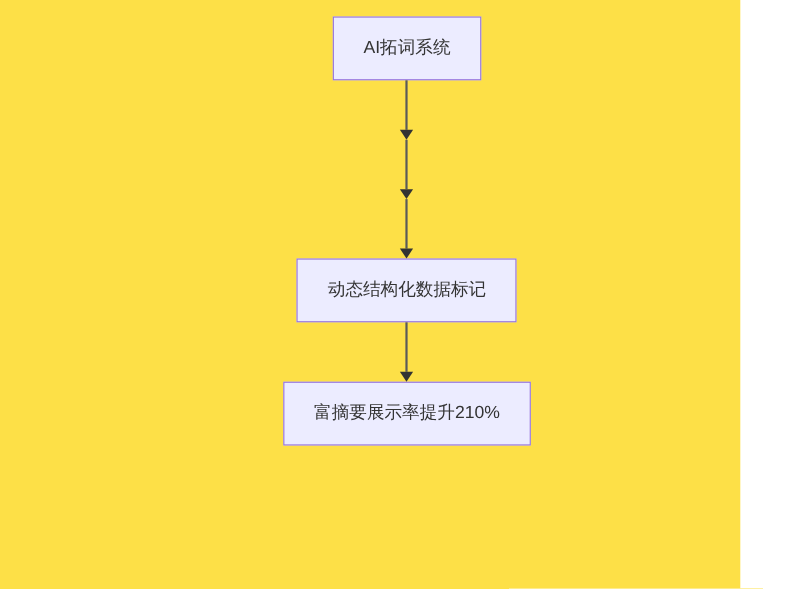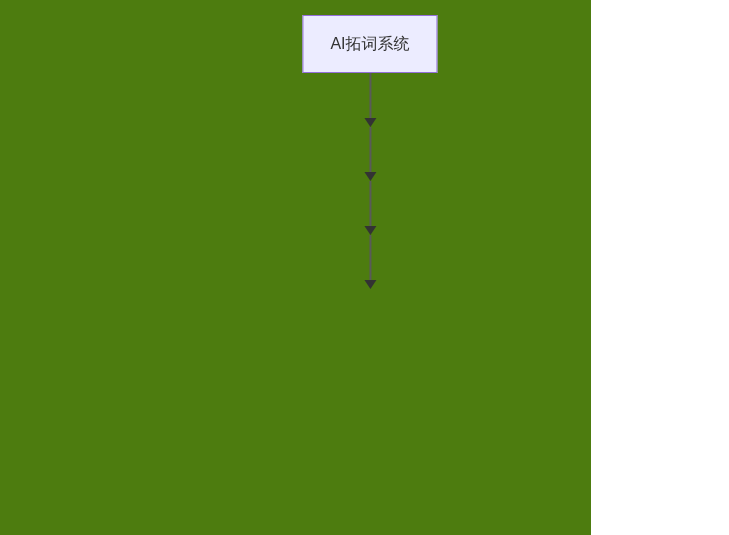--- a/index.html
+++ b/index.html
@@ -6,23 +6,23 @@
 
   html, body {
     width: 729px;
     height: 535px;
     overflow: hidden;
     font-family: "Liberation Sans", "DejaVu Sans", sans-serif;
   }
 
   .canvas {
     position: relative;
-    width: 591px;
+    width: 673px;
     height: 535px;
-    background: #4d7c0f;
+    background: #fde047;
   }
 
   .flowchart {
     position: absolute;
     left: 370px;
     top: 15px;
     transform: translateX(-50%);
     display: flex;
     flex-direction: column;
     align-items: center;
@@ -87,21 +87,27 @@
       <div class="line"></div>
       <div class="arrowhead"></div>
     </div>
 
 
     <div class="edge">
       <div class="line"></div>
       <div class="arrowhead"></div>
     </div>
 
+    <div class="node">
+      <span>动态结构化数据标记</span>
+    </div>
 
     <div class="edge">
       <div class="line"></div>
       <div class="arrowhead"></div>
     </div>
 
+    <div class="node">
+      <span>富摘要展示率提升210%</span>
+    </div>
 
   </div>
 </div>
 
 </body></html>

